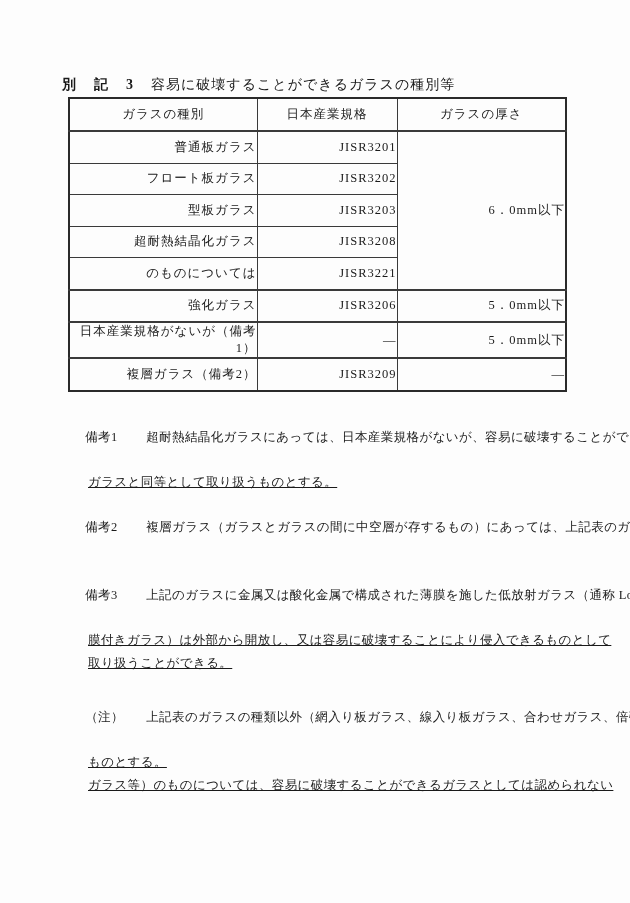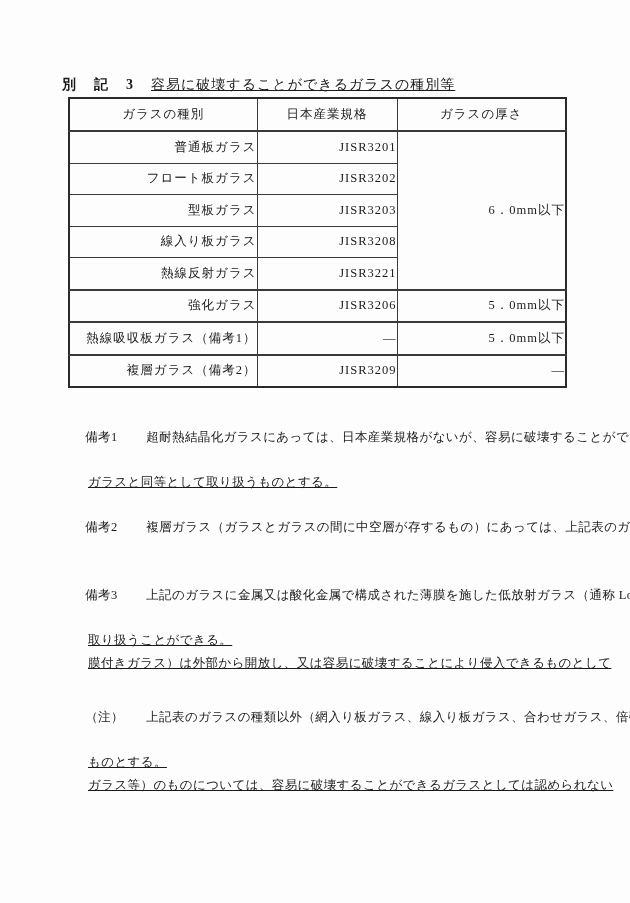--- a/index.html
+++ b/index.html
@@ -7,21 +7,21 @@
     width:630px; height:903px;
     background:#fdfdfd;
     font-family:"Liberation Serif","DejaVu Serif",serif;
     color:#1a1a1a;
   }
   .sheet { position:relative; width:630px; height:903px; overflow:hidden; }
 
   
   .title-row { position:absolute; left:62px; top:76px; display:flex; align-items:baseline; font-size:14px; }
   .title-label { font-weight:bold; letter-spacing:2px; white-space:pre; }
-  .title-text { margin-left:16px; letter-spacing:1px; white-space:pre;text-decoration:underline; }
+  .title-text { margin-left:16px; letter-spacing:1px; white-space:pre; }
 
   
   table.glass-table {
     position:absolute; left:68px; top:97px;
     width:497px; table-layout:fixed;
     border-collapse:collapse;
     border:2px solid #2a2a2a;
   }
   .glass-table th, .glass-table td {
     border:1px solid #3a3a3a;
@@ -79,34 +79,34 @@
     </tr>
     <tr>
       <td>フロート板ガラス</td>
       <td class="jis">JISR3202</td>
     </tr>
     <tr>
       <td>型板ガラス</td>
       <td class="jis">JISR3203</td>
     </tr>
     <tr>
-      <td>線入り板ガラス</td>
+      <td>超耐熱結晶化ガラス</td>
       <td class="jis">JISR3208</td>
     </tr>
     <tr>
-      <td>熱線反射ガラス</td>
+      <td>のものについては</td>
       <td class="jis">JISR3221</td>
     </tr>
     <tr class="group-sep">
       <td>強化ガラス</td>
       <td class="jis">JISR3206</td>
       <td>5．0mm以下</td>
     </tr>
     <tr class="group-sep">
-      <td>熱線吸収板ガラス（備考1）</td>
+      <td>日本産業規格がないが（備考1）</td>
       <td>—</td>
       <td>5．0mm以下</td>
     </tr>
     <tr class="group-sep">
       <td>複層ガラス（備考2）</td>
       <td class="jis">JISR3209</td>
       <td>—</td>
     </tr>
   </tbody>
     </table>
@@ -123,22 +123,22 @@
     <div>
       <div class="note-line">
         <span class="note-label">備考2</span><span>複層ガラス（ガラスとガラスの間に中空層が存するもの）にあっては、上記表のガラス</span>
       </div>
     </div>
 
     <div>
       <div class="note-line">
         <span class="note-label">備考3</span><span>上記のガラスに金属又は酸化金属で構成された薄膜を施した低放射ガラス（通称 Low-E</span>
       </div>
+      <div class="note-line cont">膜付きガラス）は外部から開放し、又は容易に破壊することにより侵入できるものとして</div>
       <div class="note-line cont">取り扱うことができる。</div>
-      <div class="note-line cont">膜付きガラス）は外部から開放し、又は容易に破壊することにより侵入できるものとして</div>
     </div>
 
     <div class="caution-block">
       <div class="note-line">
         <span class="note-label">（注）</span><span>上記表のガラスの種類以外（網入り板ガラス、線入り板ガラス、合わせガラス、倍強度</span>
       </div>
       <div class="note-line cont">ものとする。</div>
       <div class="note-line cont">ガラス等）のものについては、容易に破壊することができるガラスとしては認められない</div>
     </div>
 

